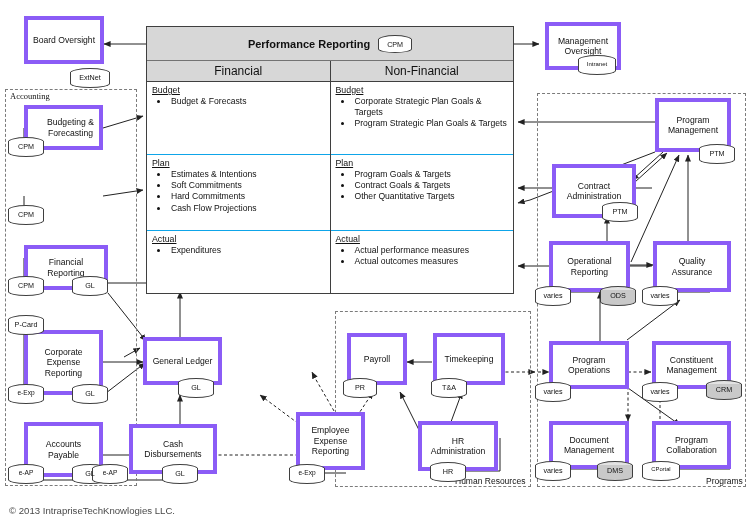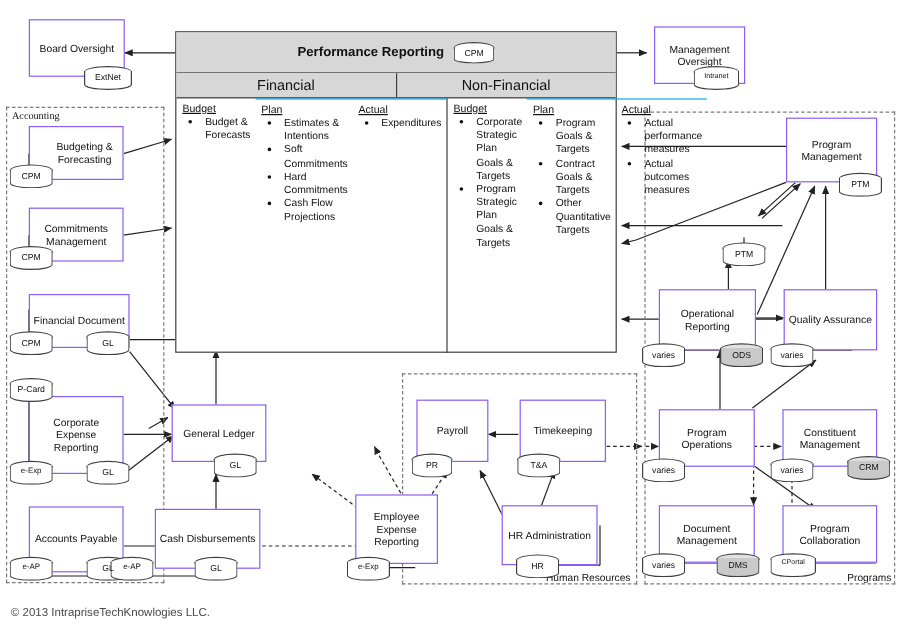--- a/index.html
+++ b/index.html
@@ -3,21 +3,21 @@
 <meta charset="utf-8">
 <style>
   html,body{margin:0;padding:0;background:#ffffff;}
   body{font-family:"Liberation Sans","DejaVu Sans",sans-serif;}
   #root{position:relative;width:750px;height:529px;overflow:hidden;background:#fff;}
   #svg-layer{position:absolute;left:0;top:0;width:750px;height:529px;pointer-events:none;}
 
   .grp{position:absolute;border:1px dashed #7b7b7b;box-sizing:border-box;}
   .grp-label{position:absolute;font-size:8.5px;color:#111;white-space:nowrap;}
 
-  .node{position:absolute;box-sizing:border-box;border:1px solid #8b5cf6;background:#fff;
+  .node{position:absolute;box-sizing:border-box;border:4px solid #8b5cf6;background:#fff;
         display:flex;align-items:center;justify-content:center;text-align:center;
         font-size:8.6px;color:#111;line-height:1.22;padding:2px;}
   .node span{display:block;}
 
   
   .cyl{position:absolute;box-sizing:border-box;}
   .cyl .body{position:absolute;left:0;top:4px;right:0;bottom:0;
              border:1px solid #3f3f3f;border-top:none;border-radius:0 0 50% 50%/0 0 28% 28%;
              background:#fff;}
   .cyl .top{position:absolute;left:0;top:0;right:0;height:8px;border:1px solid #3f3f3f;
@@ -29,21 +29,21 @@
 
   
   #panel{position:absolute;border:1px solid #3f3f3f;box-sizing:border-box;background:#fff;}
   #panel-title{height:33px;background:#d7d7d7;border-bottom:1px solid #737373;
                display:flex;align-items:center;justify-content:center;gap:8px;}
   #panel-title .t{font-size:11px;font-weight:bold;color:#111;}
   #panel-cols{display:flex;height:20px;background:#d7d7d7;border-bottom:1px solid #3f3f3f;}
   #panel-cols .c{flex:1;display:flex;align-items:center;justify-content:center;font-size:12px;color:#111;}
   #panel-cols .c+.c{border-left:1px solid #3f3f3f;}
   #panel-body{display:flex;height:calc(100% - 54px);}
-  .pcol{flex:1;display:flex;flex-direction:row;}
+  .pcol{flex:1;display:flex;flex-direction:column;}
   .pcol+.pcol{border-left:1px solid #3f3f3f;}
   .psec{padding:3px 4px 3px 5px;box-sizing:border-box;}
   .psec+.psec{border-top:1px solid #0ea5e9;}
   .psec h4{margin:0 0 1px 0;font-size:8.8px;font-weight:normal;color:#111;
            text-decoration:underline;}
   .psec ul{margin:0;padding:0 0 0 17px;list-style:disc;}
   .psec li{font-size:8.6px;color:#111;line-height:1.3;margin:0;padding-left:2px;}
 
   #copyright{position:absolute;left:9px;top:505px;font-size:9.6px;color:#4a4a4a;}
 </style>
@@ -262,26 +262,23 @@
     </div>
 
   <div class="node" style="left:545px;top:22px;width:76px;height:48px;">
     <span>Management Oversight</span>
     </div>
 
   <div class="node" style="left:24px;top:105px;width:79px;height:45px;padding-left:16px;">
     <span>Budgeting &amp; Forecasting</span>
     </div>
 
-  <div class="node" style="left:24px;top:173px;width:79px;height:45px;">
-    <span>Commitments Management</span>
-    </div>
 
   <div class="node" style="left:24px;top:245px;width:84px;height:45px;">
-    <span>Financial Document</span>
+    <span>Financial Reporting</span>
     </div>
 
   <div class="node" style="left:24px;top:330px;width:79px;height:65px;">
     <span>Corporate Expense Reporting</span>
     </div>
 
   <div class="node" style="left:24px;top:422px;width:79px;height:55px;">
     <span>Accounts Payable</span>
     </div>
 
@@ -306,20 +303,23 @@
     </div>
 
   <div class="node" style="left:418px;top:421px;width:80px;height:50px;">
     <span>HR Administration</span>
     </div>
 
   <div class="node" style="left:655px;top:98px;width:76px;height:54px;">
     <span>Program Management</span>
     </div>
 
+  <div class="node" style="left:552px;top:164px;width:84px;height:54px;">
+    <span>Contract Administration</span>
+    </div>
 
   <div class="node" style="left:549px;top:241px;width:81px;height:51px;">
     <span>Operational Reporting</span>
     </div>
 
   <div class="node" style="left:653px;top:241px;width:78px;height:51px;">
     <span>Quality Assurance</span>
     </div>
 
   <div class="node" style="left:549px;top:341px;width:80px;height:48px;">
@@ -331,21 +331,21 @@
     </div>
 
   <div class="node" style="left:549px;top:421px;width:80px;height:48px;">
     <span>Document Management</span>
     </div>
 
   <div class="node" style="left:652px;top:421px;width:79px;height:48px;">
     <span>Program Collaboration</span>
     </div>
 
-  <div class="cyl" style="left:70px;top:55px;width:36px;height:20px;padding-left:40px;">
+  <div class="cyl" style="left:70px;top:68px;width:36px;height:20px;padding-left:40px;">
     <div class="top"></div>
     <div class="body"></div>
     <div class="lbl">ExtNet</div>
     </div>
 
   <div class="cyl" style="left:578px;top:55px;width:38px;height:20px;">
     <div class="top"></div>
     <div class="body"></div>
     <div class="lbl tiny" style="font-size:6px;">Intranet</div>
     </div>

